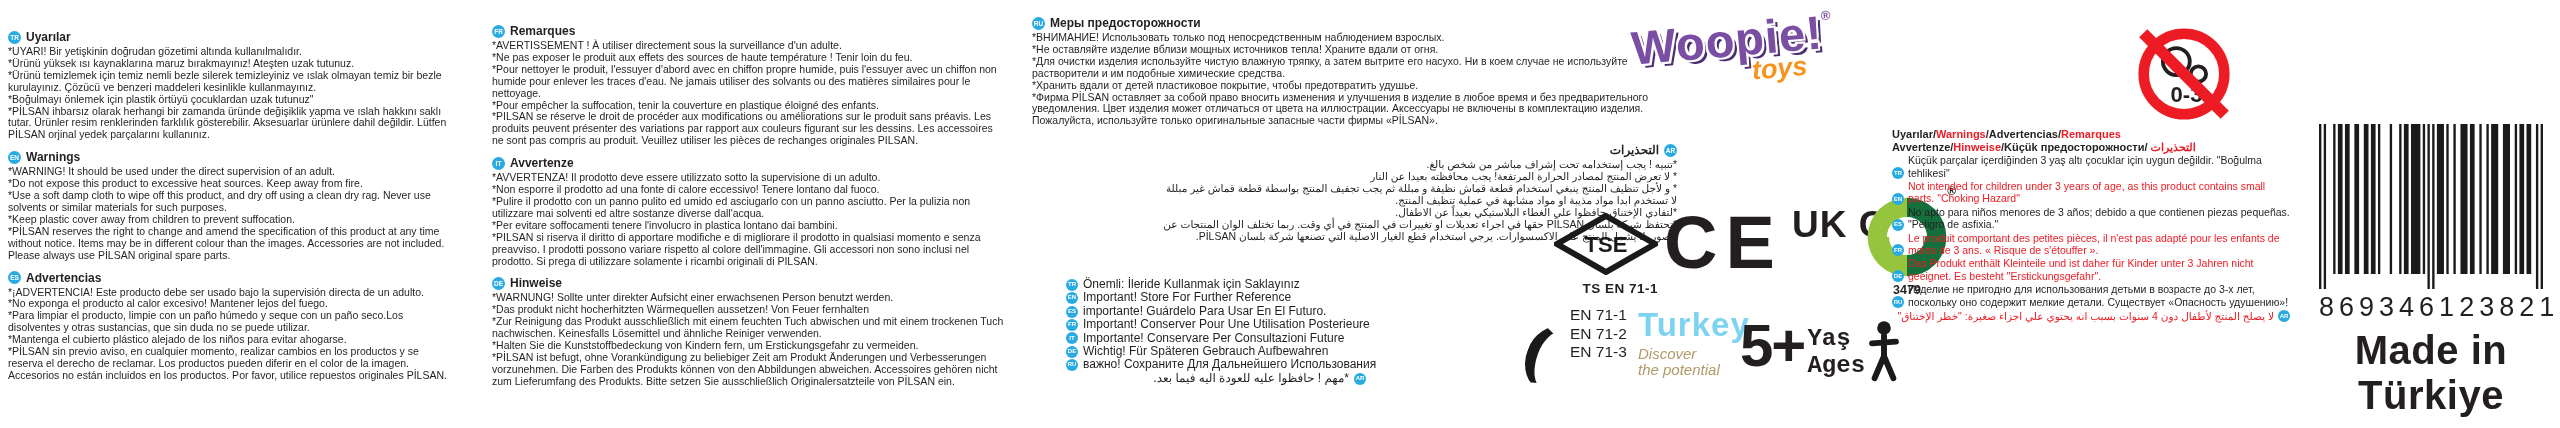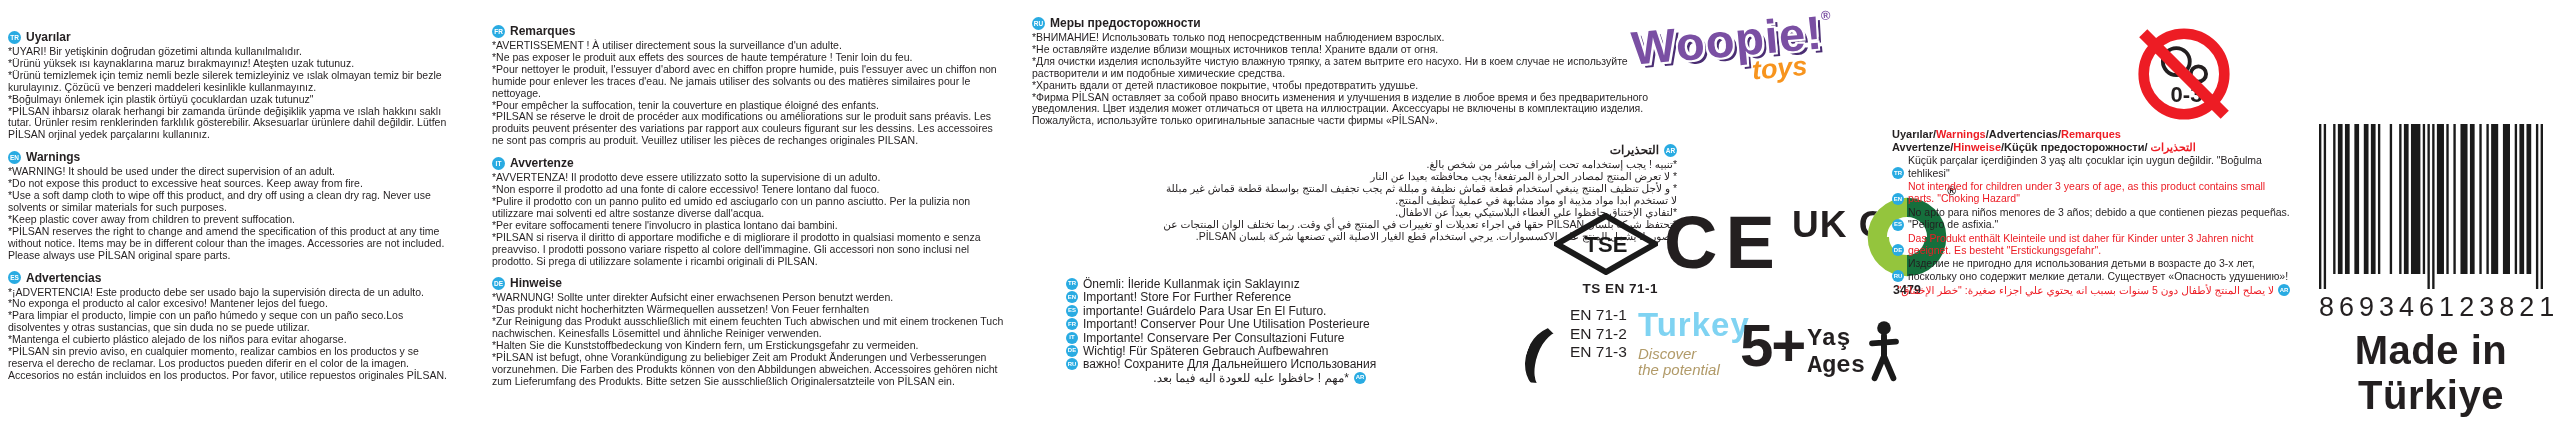--- a/index.html
+++ b/index.html
@@ -10,21 +10,21 @@
          width:13px;height:13px;border-radius:50%;background:var(--badge-blue,#29abe2);
          color:#fff;font-size:6.5px;font-weight:bold;letter-spacing:0;}
   
   .wcol{position:absolute;}
   .wblock{margin-bottom:9px;}
   .wtitle{font-weight:bold;font-size:12px;display:flex;align-items:center;gap:5px;margin-bottom:2px;}
   .wbody{font-size:10.5px;line-height:11.9px;white-space:pre-line;}
   .ar{direction:rtl;text-align:right;}
   
   .important{position:absolute;left:1066px;top:278px;width:300px;}
-  .imp-item{display:flex;align-items:flex-start;gap:5px;font-size:12px;line-height:13.4px;white-space:nowrap;}
+  .imp-item{display:flex;align-items:center;gap:5px;font-size:12px;line-height:13.4px;white-space:nowrap;}
   .imp-item .badge{width:12px;height:12px;font-size:6px;}
   
   .brand{position:absolute;left:1632px;top:10px;width:250px;transform:rotate(-5deg);}
   .brand-name{font-size:47px;font-weight:800;color:var(--brand-purple,#7a4fa3);letter-spacing:1px;
     text-shadow:-2px -2px 0 #fff,2px -2px 0 #fff,-2px 2px 0 #fff,2px 2px 0 #fff,4px 4px 0 var(--brand-purple-dark,#4a2d73);}
   .brand-reg{font-size:13px;vertical-align:28px;color:var(--brand-purple,#7a4fa3);font-weight:bold;}
   .brand-sub{font-size:27px;font-weight:bold;font-style:italic;color:var(--toys-orange,#f7941e);
              margin:-10px 0 0 118px;text-shadow:1.5px 1.5px 0 #fff;}
   
   .tse{position:absolute;left:1550px;top:213px;width:108px;text-align:right;}
@@ -292,35 +292,39 @@
         <div class="aw-entry" dir="ltr">
           <span class="badge">EN</span>
           <span class="red">Not intended for children under 3 years of age, as this product contains small parts. "Choking Hazard"</span>
         </div>
 
         <div class="aw-entry" dir="ltr">
           <span class="badge">ES</span>
           <span>No apto para niños menores de 3 años; debido a que contienen piezas pequeñas.  "Peligro de asfixia."</span>
         </div>
 
+        <div class="aw-entry" dir="ltr">
+          <span class="badge">FR</span>
+          <span class="red">Le produit comportant des petites pièces, il n'est pas adapté pour les enfants de moins de 3 ans. « Risque de s'étouffer ».</span>
+        </div>
 
 
         <div class="aw-entry" dir="ltr">
           <span class="badge">DE</span>
           <span class="red">Das Produkt enthält Kleinteile und ist daher für Kinder unter 3 Jahren nicht geeignet. Es besteht "Erstickungsgefahr".</span>
         </div>
 
         <div class="aw-entry" dir="ltr">
           <span class="badge">RU</span>
           <span>Изделие не пригодно для использования детьми в возрасте до 3-х лет, поскольку оно содержит мелкие детали. Существует «Опасность удушению»!</span>
         </div>
 
         <div class="aw-entry" dir="rtl">
           <span class="badge">AR</span>
-          <span class="red">لا يصلح المنتج لأطفال دون 5 سنوات بسبب انه يحتوي علي اجزاء صغيرة: "خطر الإختناق"</span>
+          <span class="red">لا يصلح المنتج لأطفال دون 4 سنوات بسبب انه يحتوي علي اجزاء صغيرة: "خطر الإختناق"</span>
         </div>
       </div>
   </div>
 
   <div class="barcode">
     <svg width="224" height="165">
         <rect x="0.00" y="0" width="2.36" height="165" fill="#1a1a1a"></rect>
         <rect x="4.72" y="0" width="2.36" height="165" fill="#1a1a1a"></rect>
         <rect x="14.15" y="0" width="2.36" height="150" fill="#1a1a1a"></rect>
         <rect x="18.86" y="0" width="4.72" height="150" fill="#1a1a1a"></rect>

